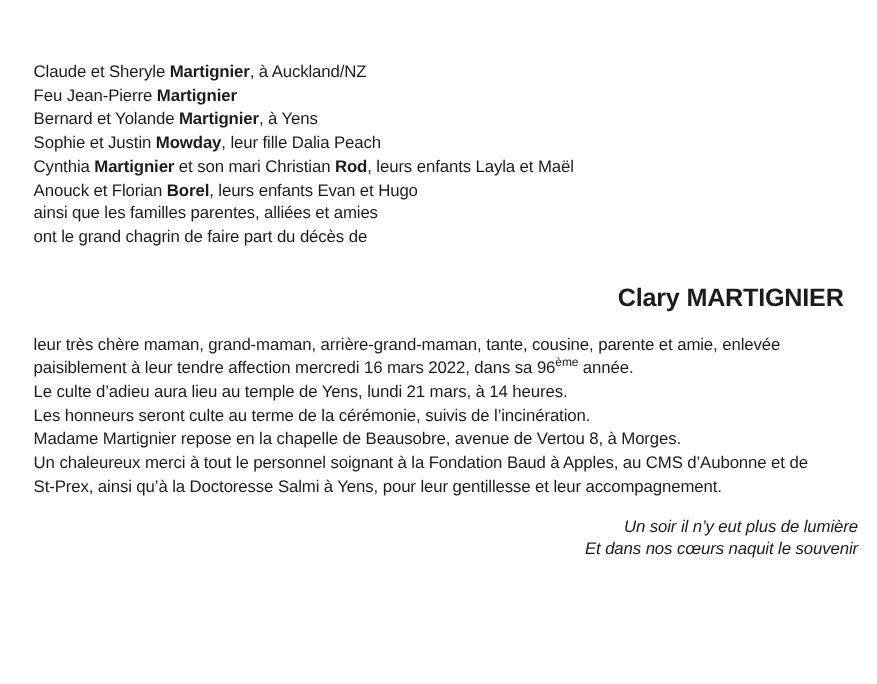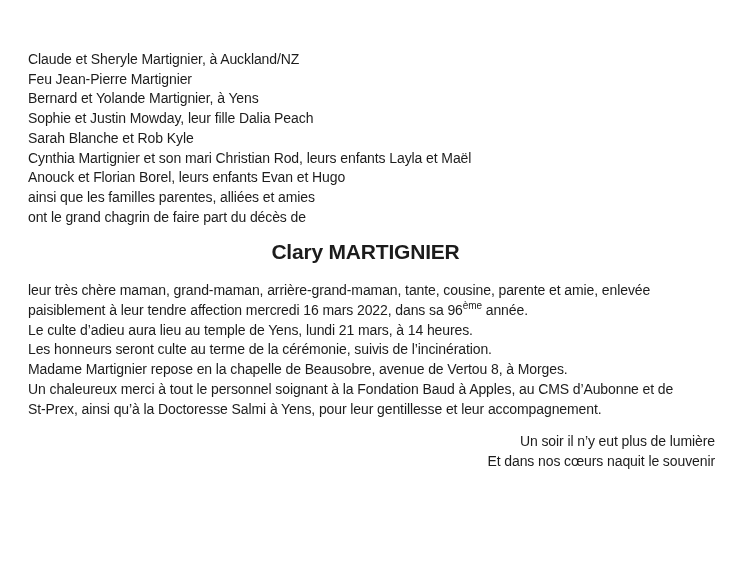--- a/index.html
+++ b/index.html
@@ -16,51 +16,50 @@
   }
   .doc {
     padding: 50px 28px 0 28px;
   }
   .line {
     font-size: 14px;
     line-height: 19.7px;
     letter-spacing: -0.1px;
     white-space: nowrap;
   }
-  .b { font-weight: normal; }
-  .i { }
+  .b { font-weight: bold; }
+  .i { font-style: italic; }
   sup.sup {
     font-size: 10px;
     line-height: 0;
   }
   .title {
-    margin: 10px 0 15px 0;
+    margin: 26px 0 15px 0;
     font-size: 21px;
     line-height: 29px;
     font-weight: bold;
     letter-spacing: -0.2px;
-    text-align: center;
+    text-align: right;
   }
   .epitaph-block {
     margin-top: 13px;
     margin-right: -12px;
     text-align: right;
   }
 </style>
 </head>
 <body>
 
 <div class="doc">
 
   <div class="family-block">
       <div class="line"><span>Claude et Sheryle </span><span class="b">Martignier</span><span>, à Auckland/NZ</span></div>
       <div class="line"><span>Feu Jean-Pierre </span><span class="b">Martignier</span></div>
       <div class="line"><span>Bernard et Yolande </span><span class="b">Martignier</span><span>, à Yens</span></div>
       <div class="line"><span>Sophie et Justin </span><span class="b">Mowday</span><span>, leur fille Dalia Peach</span></div>
-      <div class="line"><span>Sarah Blanche et Rob </span><span class="b">Kyle</span></div>
       <div class="line"><span>Cynthia </span><span class="b">Martignier</span><span> et son mari Christian </span><span class="b">Rod</span><span>, leurs enfants Layla et Maël</span></div>
       <div class="line"><span>Anouck et Florian </span><span class="b">Borel</span><span>, leurs enfants Evan et Hugo</span></div>
       <div class="line"><span>ainsi que les familles parentes, alliées et amies</span></div>
       <div class="line"><span>ont le grand chagrin de faire part du décès de</span></div>
     </div>
 
   <div class="title">Clary MARTIGNIER</div>
 
   <div class="body-block">
       <div class="line"><span>leur très chère maman, grand-maman, arrière-grand-maman, tante, cousine, parente et amie, enlevée</span></div>

